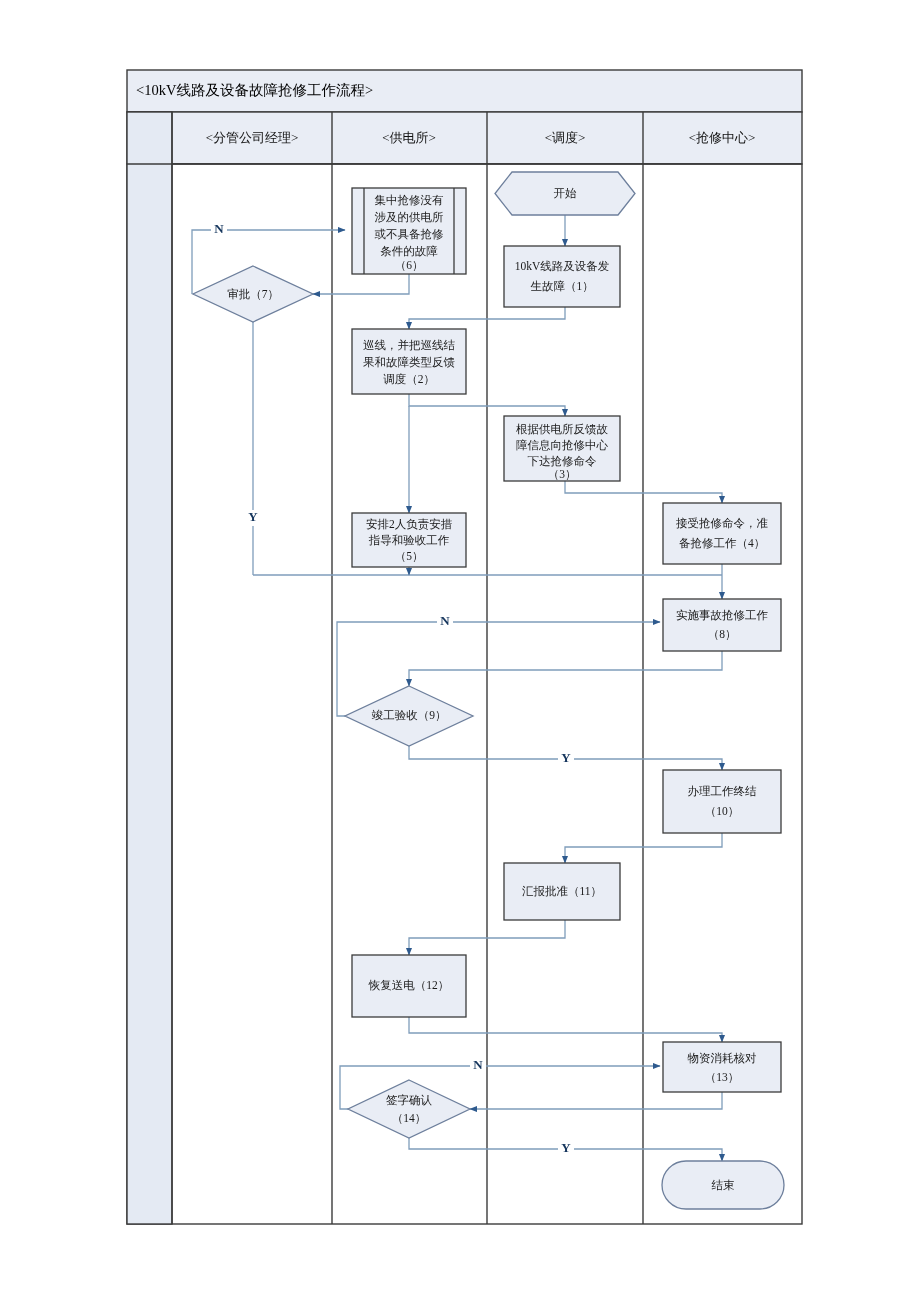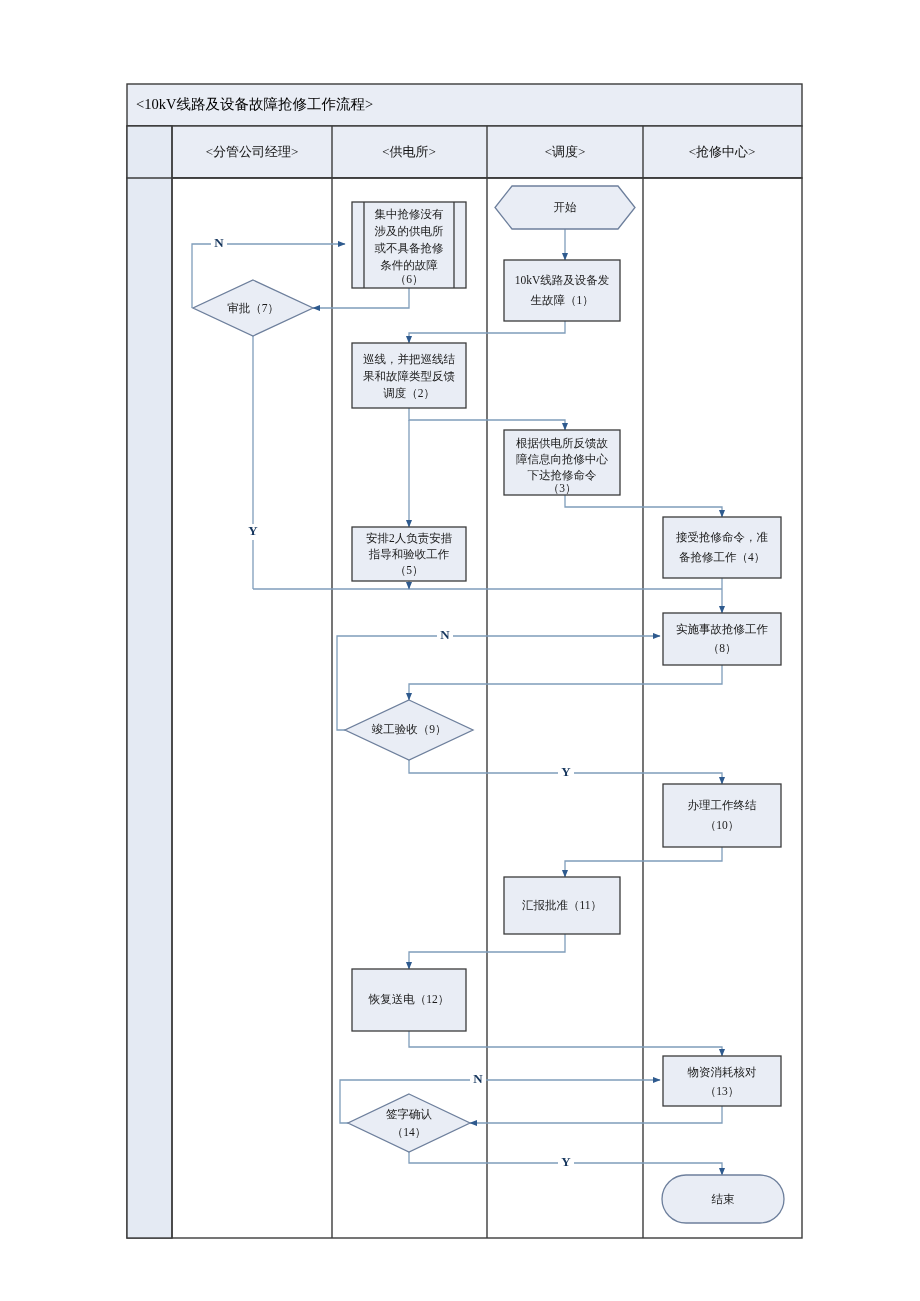--- a/index.html
+++ b/index.html
@@ -9,21 +9,21 @@
   }
   body {
     width: 920px;
     height: 1301px;
     font-family: "Liberation Serif", "DejaVu Serif", serif;
     position: relative;
     overflow: hidden;
   }
   #stage {
     position: absolute;
-    left: 0; top: 16px;
+    left: 0; top: 2px;
     width: 920px;
     height: 1017px;
   }
   svg.chartsvg {
     position: absolute;
     left: 0; top: 0;
     width: 920px;
     height: 1301px;
     display: block;
   }

